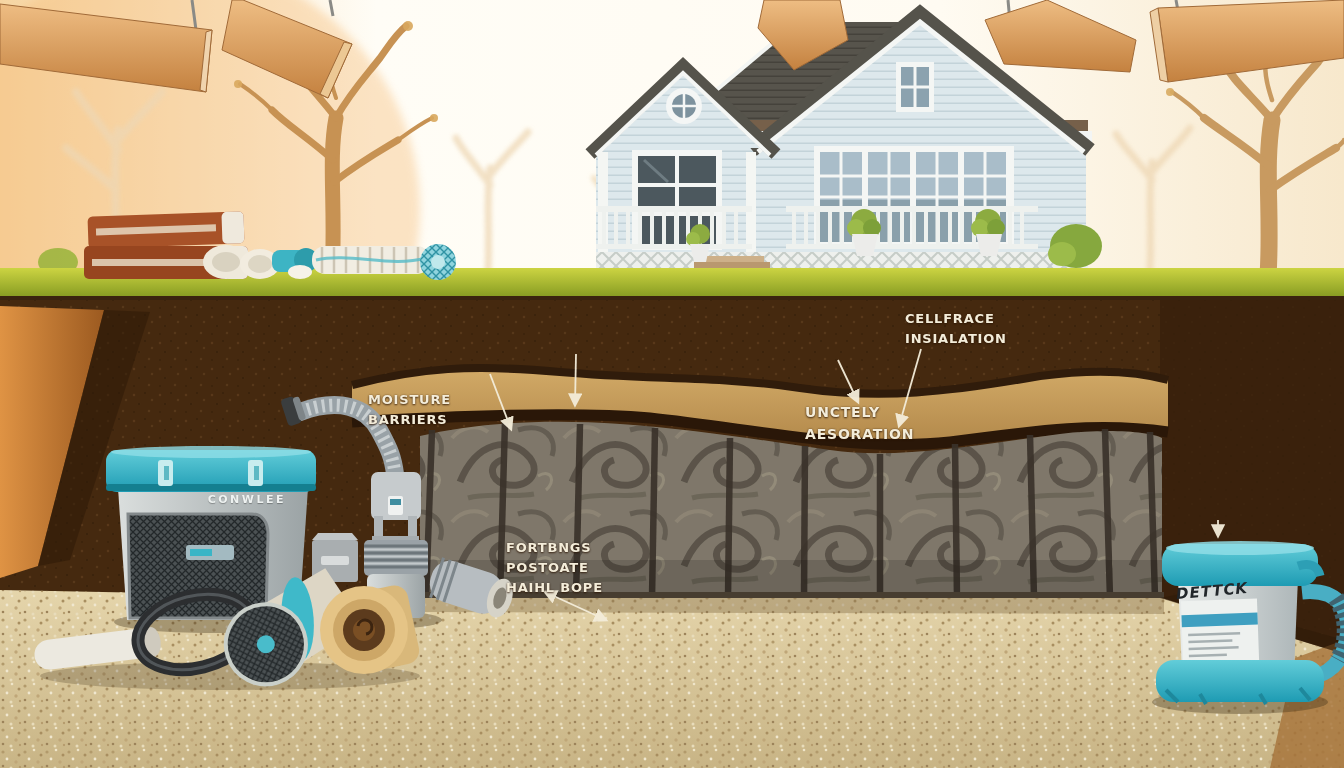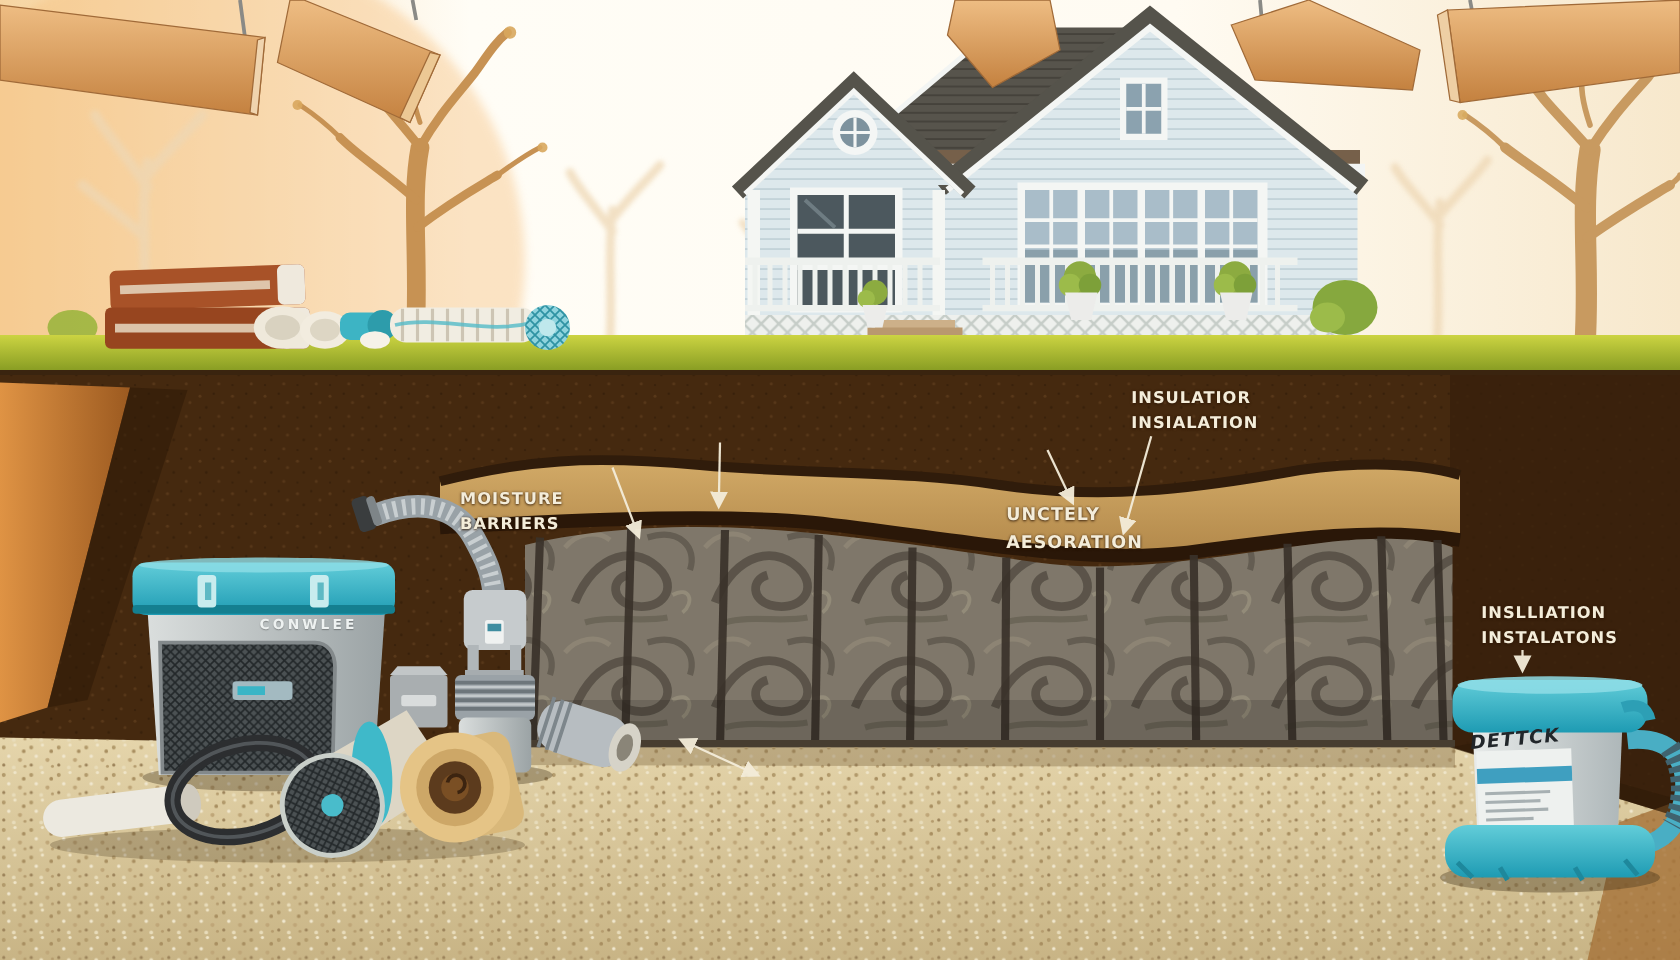--- a/index.html
+++ b/index.html
@@ -473,22 +473,23 @@
     <line x1="576" y1="354" x2="575" y2="405" marker-end="url(#ah)"></line>
     <line x1="838" y1="360" x2="858" y2="402" marker-end="url(#ah)"></line>
     <line x1="921" y1="349" x2="899" y2="426" marker-end="url(#ah)"></line>
     <line x1="1218" y1="520" x2="1218" y2="536" marker-end="url(#ah)"></line>
     <line x1="545" y1="592" x2="606" y2="620" marker-start="url(#ahr)" marker-end="url(#ah)"></line>
   </g>
 </svg>
 
   <div class="callout small" style="left:368px;top:390px">MOISTURE
 BARRIERS</div>
-  <div class="callout small" style="left:905px;top:309px">INSULATIOR
+  <div class="callout small" style="left:905px;top:309px">CELLFRACE
 INSIALATION</div>
   <div class="callout" style="left:805px;top:402px">UNCTELY
 AESORATION</div>
-  <div class="callout small" style="left:1185px;top:481px">INSLLIATION
-INSTALATONS</div>
+  <div class="callout small" style="left:506px;top:538px">FORTBNGS
+POSTOATE
+HAIHL BOPE</div>
 
   <div class="brand-conwlee">CONWLEE</div>
   <div class="brand-dettck">DETTCK</div>
 </div>
 
 </body></html>

